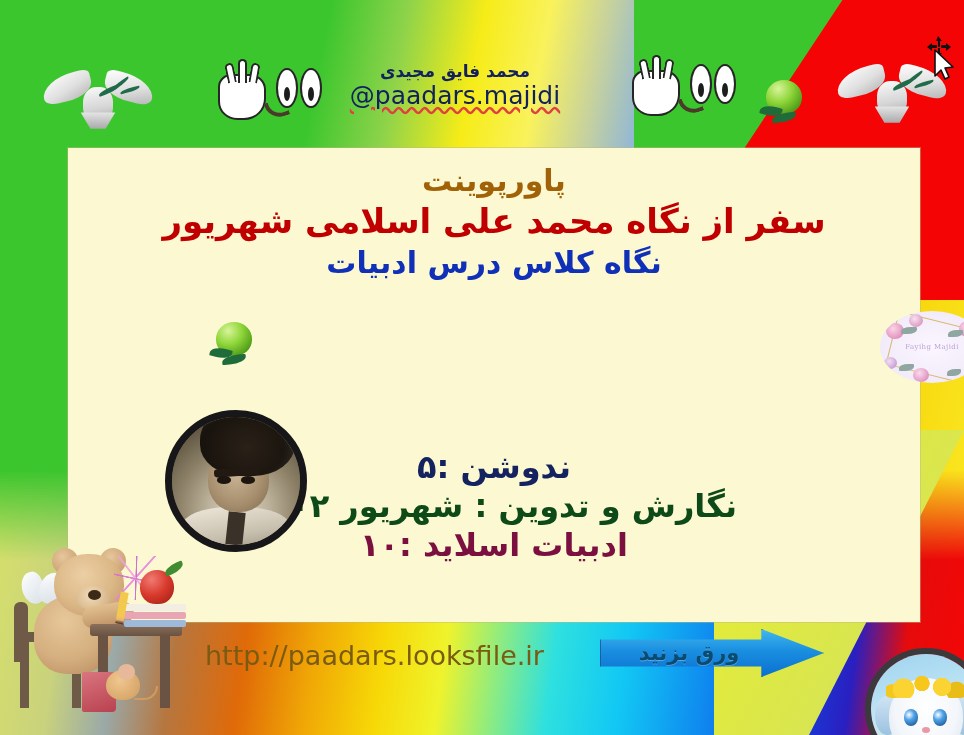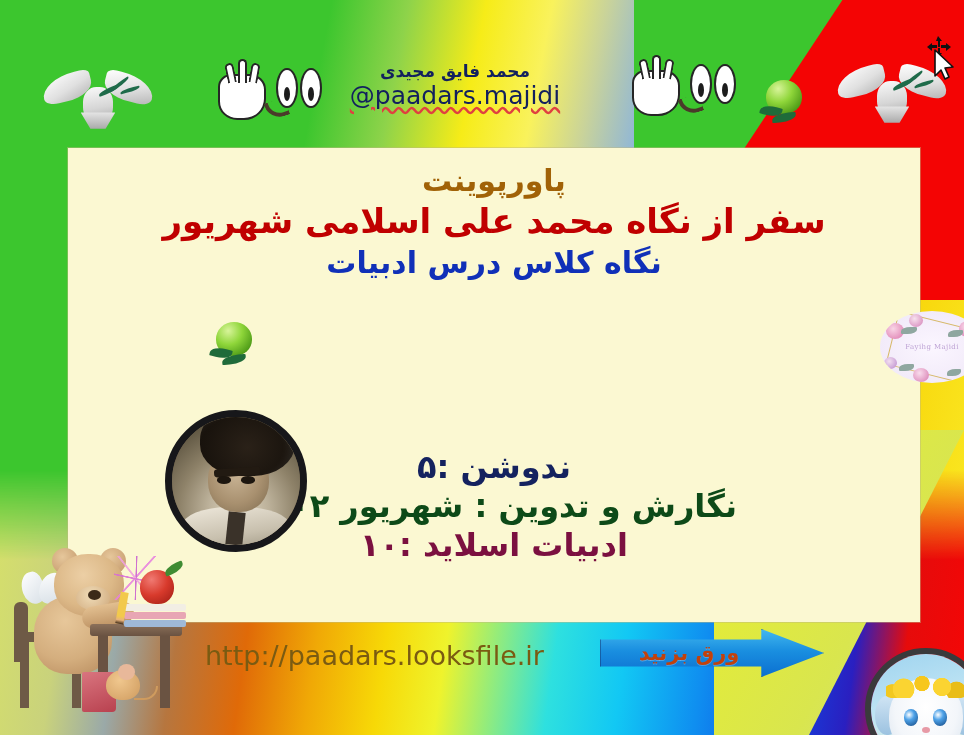--- a/index.html
+++ b/index.html
@@ -169,21 +169,21 @@
   #next-arrow .arrow-outline {
     position: absolute; inset: 0;
     clip-path: polygon(0 22%, 72% 22%, 72% 0, 100% 50%, 72% 100%, 72% 78%, 0 78%);
     box-shadow: inset 0 0 0 1px rgba(20,60,120,.55);
   }
   #next-arrow .arrow-label {
     position: absolute;
     left: 14px; top: 0; width: 150px; height: 100%;
     display: flex; align-items: center; justify-content: center;
     direction: rtl;
-    font-size: 21px; font-weight: 700; color: #c2410c;
+    font-size: 21px; font-weight: 700; color: #0c4a6e;
     letter-spacing: -0.3px;
     text-shadow: 0 1px 0 rgba(255,255,255,.25);
   }
 
   
   #portrait {
     position: absolute;
     left: 97px; top: 262px;
     width: 142px; height: 142px;
     border-radius: 50%;

